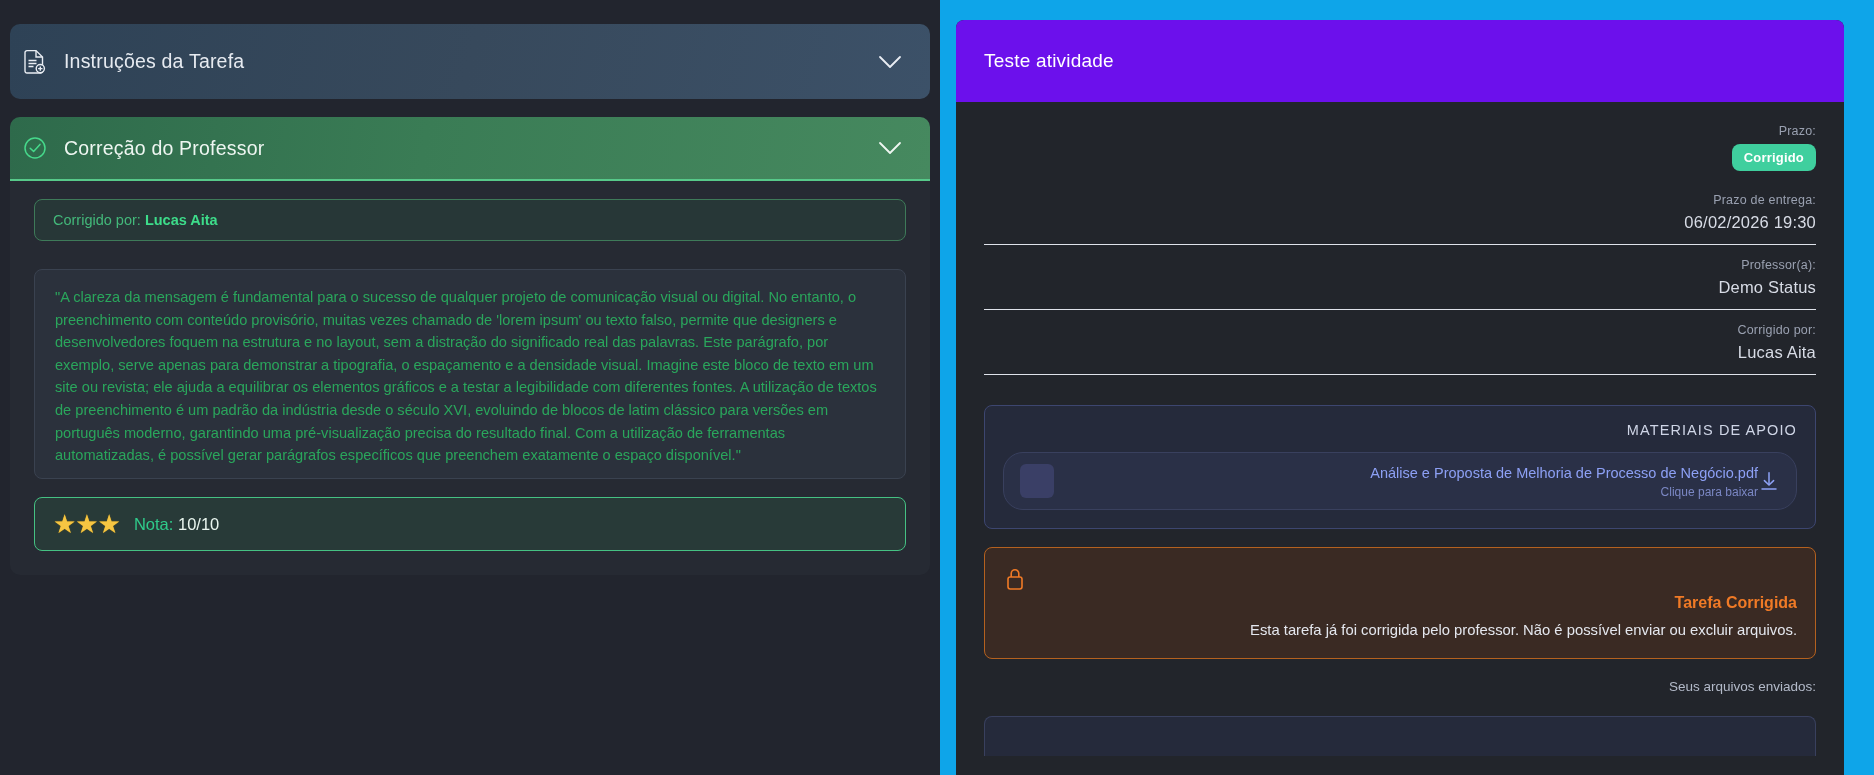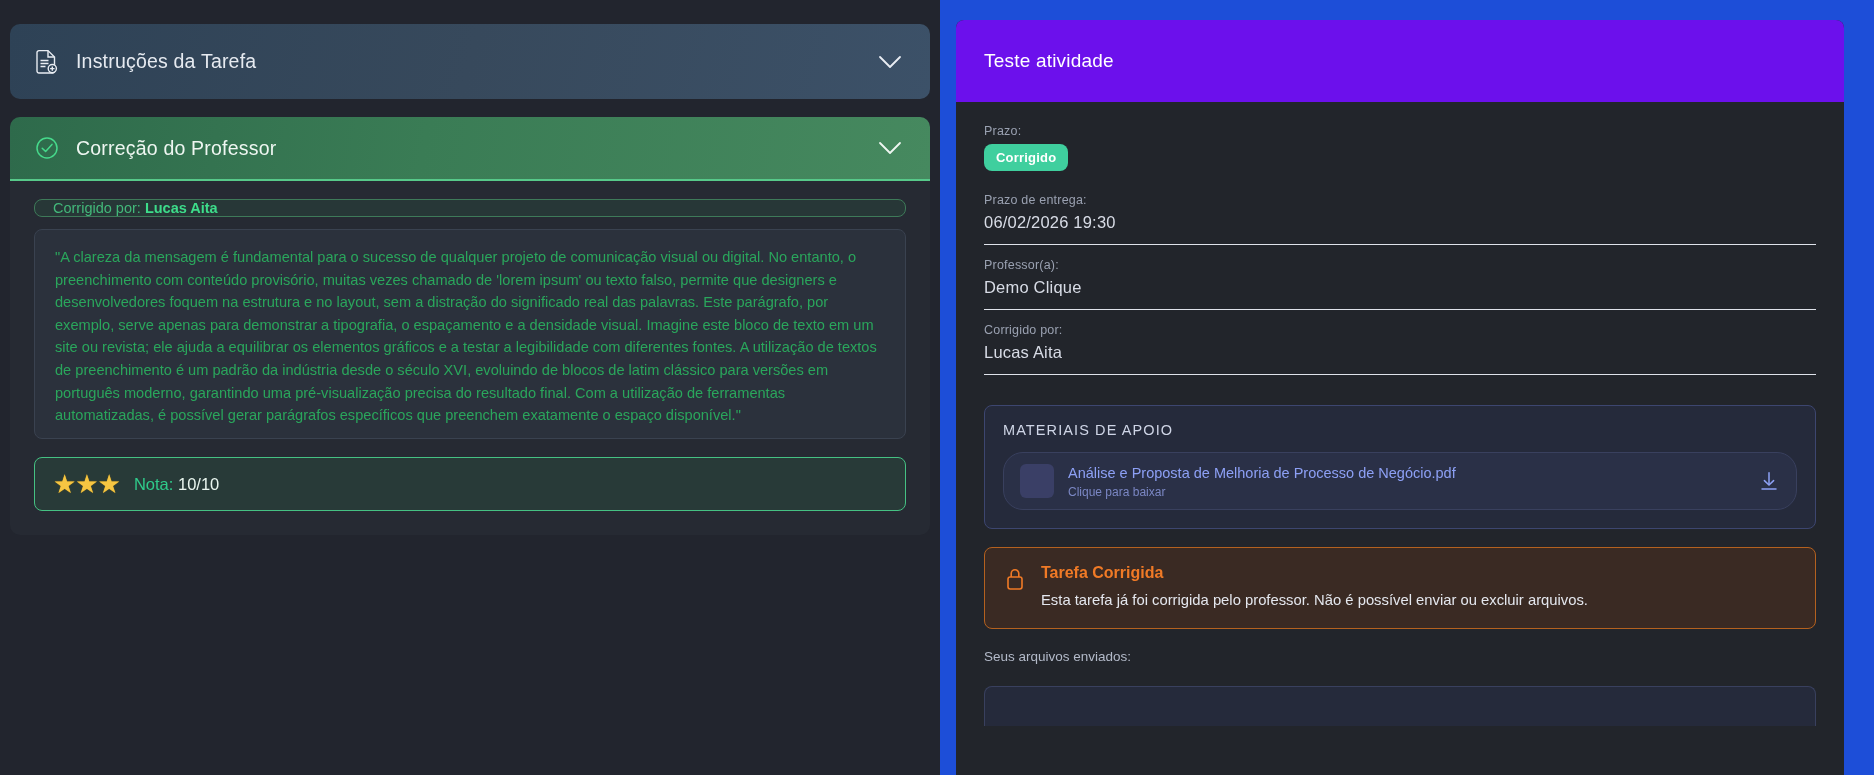--- a/index.html
+++ b/index.html
@@ -39,21 +39,21 @@
 
   
   .panel-instructions {
     background: linear-gradient(105deg, #2e4256 0%, #37495c 50%, #3c5168 100%);
     height: 75px;
   }
   .panel-header {
     height: 75px;
     display: flex;
     align-items: center;
-    padding: 0 26px 0 24px;
+    padding: 0 26px 0 12px;
     cursor: pointer;
     user-select: none;
   }
   .panel-header .ph-icon {
     width: 26px; height: 30px;
     flex: 0 0 26px;
     display: flex; align-items: center; justify-content: center;
     margin-right: 16px;
   }
   .panel-header .ph-title {
@@ -80,24 +80,24 @@
   }
   .corr-head .panel-header { height: 62px; }
   .corr-head .ph-title { color: #eef6f1; }
 
   .corr-body { padding: 18px 24px 24px 24px; }
 
   .corrected-by {
     border: 1px solid #3e7a59;
     background: rgba(46,106,75,0.22);
     border-radius: 8px;
-    padding: 0 18px;
+    padding: 12px 18px;
     font-size: 14.5px;
     color: #43b87a;
-    margin-bottom: 12px;
+    margin-bottom: 28px;
   }
   .corrected-by .cb-name {
     color: #3ddc8a;
     font-weight: 700;
   }
 
   .corr-text {
     border: 1px solid #3a4250;
     background: #2b313c;
     border-radius: 8px;
@@ -131,22 +131,23 @@
   .grade-label {
     font-size: 16.5px;
     color: #2fcb8b;
   }
   .grade-label .gval { color: #eaf6ef; font-weight: 400; }
 
   
   .right-col {
     flex: 1;
     padding: 20px 30px 0 16px;
-    background: #1d4ed8;
+    background: #0ea5e9;
     position: relative;
+    text-align: right;
   }
   .right-card {
     background: #22252b;
     border-radius: 8px 8px 0 0;
     height: 755px;
     overflow: hidden;
     position: relative;
   }
   .rc-header {
     background: #6c10ec;
@@ -250,21 +251,21 @@
     display: flex;
     align-items: flex-start;
   }
   .warn-icon {
     width: 24px; height: 26px;
     flex: 0 0 24px;
     margin-right: 14px;
     margin-top: 3px;
     display: flex; align-items: flex-start; justify-content: center;
   }
-  .warn-body { flex: 1; }
+  .warn-body { flex: 1; margin-top: 30px; }
   .warn-title {
     font-size: 16px;
     color: #f07a26;
     font-weight: 700;
     margin-bottom: 8px;
   }
   .warn-text {
     font-size: 14.8px;
     color: #e4e7ee;
     line-height: 20px;
@@ -361,21 +362,21 @@
           <span class="badge">Corrigido</span>
         </div>
 
         <div class="field bordered" style="padding-top:10px;">
           <div class="field-label">Prazo de entrega:</div>
           <div class="field-value">06/02/2026 19:30</div>
         </div>
 
         <div class="field bordered">
           <div class="field-label">Professor(a):</div>
-          <div class="field-value">Demo Clique</div>
+          <div class="field-value">Demo Status</div>
         </div>
 
         <div class="field bordered">
           <div class="field-label">Corrigido por:</div>
           <div class="field-value">Lucas Aita</div>
         </div>
 
         <div class="materials">
           <div class="materials-title">MATERIAIS DE APOIO</div>
           <div class="file-row">

